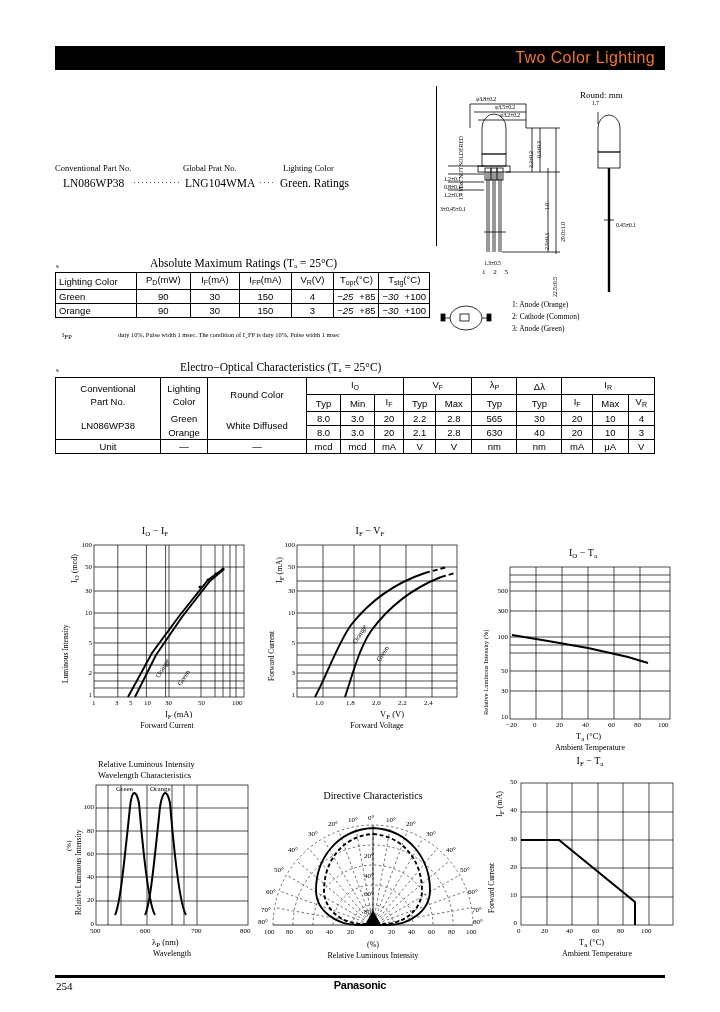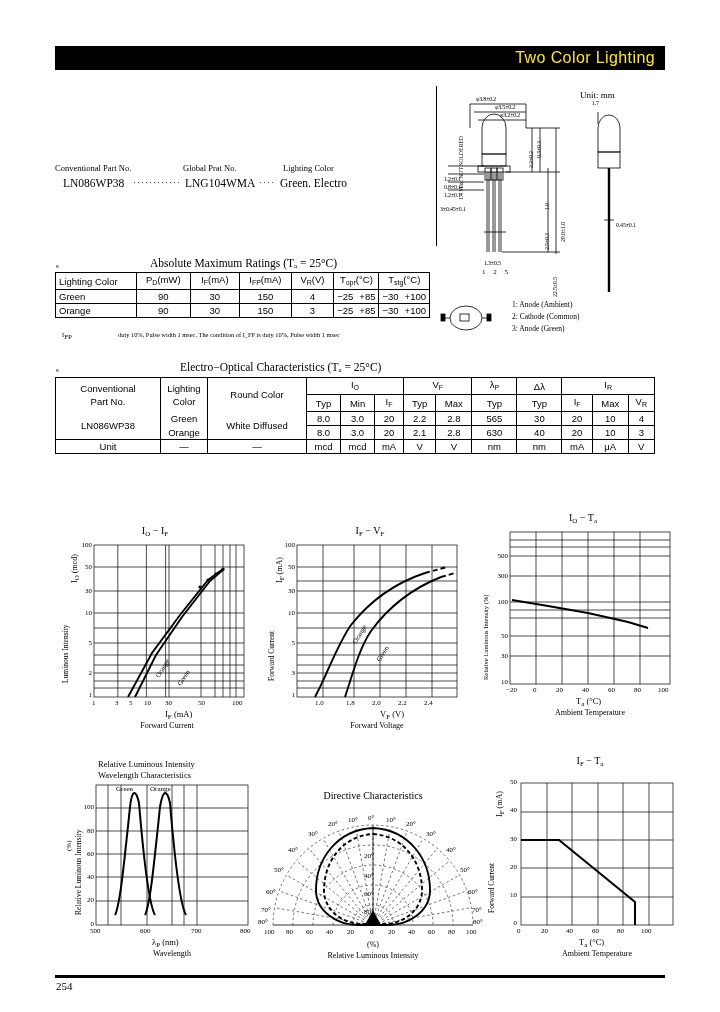--- a/index.html
+++ b/index.html
@@ -2,21 +2,21 @@
 <html><head>
 <meta charset="utf-8">
 <style>
   html,body{margin:0;padding:0;background:#fff;}
   body{width:720px;height:1012px;position:relative;
        font-family:"Liberation Serif",serif;color:#000;overflow:hidden;}
   #page{position:absolute;left:0;top:0;width:720px;height:1012px;background:#fff;}
 
   
   .hdr-bar{position:absolute;left:55px;top:46px;width:610px;height:24px;background:#000;}
-  .hdr-bar span{position:absolute;right:10px;top:3px;color:#fde047;font-size:16px;
+  .hdr-bar span{position:absolute;right:10px;top:3px;color:#f97316;font-size:16px;
        font-family:"Liberation Sans",sans-serif;letter-spacing:.4px;}
 
   .title1{position:absolute;left:108px;top:86px;font-size:23px;
        font-family:"Liberation Sans",sans-serif;letter-spacing:.2px;}
   .title2{position:absolute;left:55px;top:120px;font-size:23px;
        font-family:"Liberation Sans",sans-serif;letter-spacing:.2px;}
   .title2 .phi{font-size:21px;}
 
   .pncols{position:absolute;left:55px;top:163px;width:360px;font-size:8.5px;}
   .pncols span{position:absolute;white-space:nowrap;}
@@ -32,21 +32,21 @@
   table.dt{position:absolute;border-collapse:collapse;font-size:9.5px;
            font-family:"Liberation Sans",sans-serif;background:#fff;}
   table.dt td,table.dt th{border:1px solid #000;padding:0 3px;height:13px;
            font-weight:normal;text-align:center;white-space:nowrap;line-height:13px;}
   table.dt td.l{text-align:left;}
   .sub{font-size:7px;vertical-align:-2px;}
   .note{position:absolute;font-size:6.4px;white-space:nowrap;}
   .nbt{border-top:none !important;}
   .nbb{border-bottom:none !important;}
   .nbl{border-left:none !important;}
-  .nbr{border-right:none !important;}
+  .nbr{border-right:none !important;font-style:italic;}
 
   
   .draw{position:absolute;left:440px;top:82px;width:236px;height:260px;}
   .dlbl{position:absolute;font-size:6px;white-space:nowrap;letter-spacing:-.2px;}
   .dlbl.v{transform-origin:0 0;transform:rotate(-90deg);}
   .unit{position:absolute;left:140px;top:8px;font-size:9px;}
   .pinlbl{position:absolute;font-size:7.5px;white-space:nowrap;}
 
   
   .chart{position:absolute;}
@@ -83,27 +83,27 @@
   <div class="pncols">
     <span style="left:0px">Conventional Part No.</span>
     <span style="left:128px">Global Prat No.</span>
     <span style="left:228px">Lighting Color</span>
   </div>
   <div class="pnvals">
     <span style="left:8px">LN086WP38</span>
     <span style="left:78px;font-size:9px;letter-spacing:1px">············</span>
     <span style="left:130px">LNG104WMA</span>
     <span style="left:204px;font-size:9px;letter-spacing:1px">····</span>
-    <span style="left:225px">Green. Electro</span>
+    <span style="left:225px">Green. Ratings</span>
   </div>
 
   <div class="vrule"></div>
 
   <div class="draw">
-    <div class="unit">Unit: mm</div>
+    <div class="unit">Round: mm</div>
 
     <svg width="236" height="260" viewBox="0 0 236 260">
       <g stroke="#000" fill="none" stroke-width="0.8">
 
         <path d="M42,46 a12,14 0 0 1 24,0 L66,72 L42,72 Z"></path>
         <rect x="42" y="72" width="24" height="12"></rect>
 
         <rect x="38" y="84" width="32" height="6"></rect>
 
         <line x1="47" y1="90" x2="47" y2="170"></line>
@@ -166,21 +166,21 @@
     <div class="dlbl v" style="left:104px;top:128px">1.0</div>
     <div class="dlbl v" style="left:104px;top:168px">2.5±0.3</div>
     <div class="dlbl v" style="left:112px;top:215px">22.5±0.5</div>
     <div class="dlbl v" style="left:120px;top:160px">29.0±1.0</div>
     <div class="dlbl" style="left:0px;top:124px">3±0.45±0.1</div>
     <div class="dlbl" style="left:44px;top:178px">1.3±0.5</div>
     <div class="dlbl" style="left:152px;top:18px">1.7</div>
     <div class="dlbl" style="left:176px;top:140px">0.45±0.1</div>
     <div class="dlbl" style="left:42px;top:186px;font-size:7px;letter-spacing:3px">1  2  5</div>
 
-    <div class="pinlbl" style="left:72px;top:218px">1: Anode (Ambient)</div>
+    <div class="pinlbl" style="left:72px;top:218px">1: Anode (Orange)</div>
     <div class="pinlbl" style="left:72px;top:230px">2: Cathode (Common)</div>
     <div class="pinlbl" style="left:72px;top:242px">3: Anode (Green)</div>
   </div>
 
   <div class="tbl-s" style="left:56px;top:262px">s</div>
   <div class="tbl-cap" style="left:150px;top:257px">Absolute Maximum Ratings (Tₐ = 25°C)</div>
 
   <table class="dt" style="left:55px;top:272px;width:375px">
     <tbody>
         <tr>
@@ -433,21 +433,21 @@
     <div class="cxlab2" style="left:22px;top:196px;width:160px">Forward Voltage</div>
     <div class="cylab" style="left:0px;top:58px">
       <span>I</span><span class="sub">F</span>
       <span>(mA)</span>
     </div>
     <div class="cylab2" style="left:-8px;top:156px">Forward Current</div>
     <div class="clegend rot" style="left:76px;top:116px">Orange</div>
     <div class="clegend rot" style="left:100px;top:134px">Green</div>
   </div>
 
-  <div class="chart" style="left:488px;top:512px;width:190px;height:215px">
+  <div class="chart" style="left:488px;top:547px;width:190px;height:215px">
     <div class="ctitle" style="left:0;top:0;width:190px">
       <span>I</span><span class="sub">O</span>
       <span>−</span>
       <span>T</span><span class="sub">a</span>
     </div>
     <svg width="190" height="215" viewBox="0 0 190 215">
       <g stroke="#000" fill="none" stroke-width="0.7">
         <rect x="22" y="20" width="160" height="152"></rect>
         <line x1="48" y1="20" x2="48" y2="172"></line>
         <line x1="74" y1="20" x2="74" y2="172"></line>
@@ -655,14 +655,15 @@
     <div class="cxlab2" style="left:26px;top:194px;width:152px">Ambient Temperature</div>
     <div class="cylab" style="left:0px;top:62px">
       <span>I</span><span class="sub">F</span>
       <span>(mA)</span>
     </div>
     <div class="cylab2" style="left:-8px;top:158px">Forward Current</div>
   </div>
 
   <div class="frule"></div>
   <div class="pageno">254</div>
+  <div class="brand">Panasonic</div>
 
 </div>
 
 </body></html>

